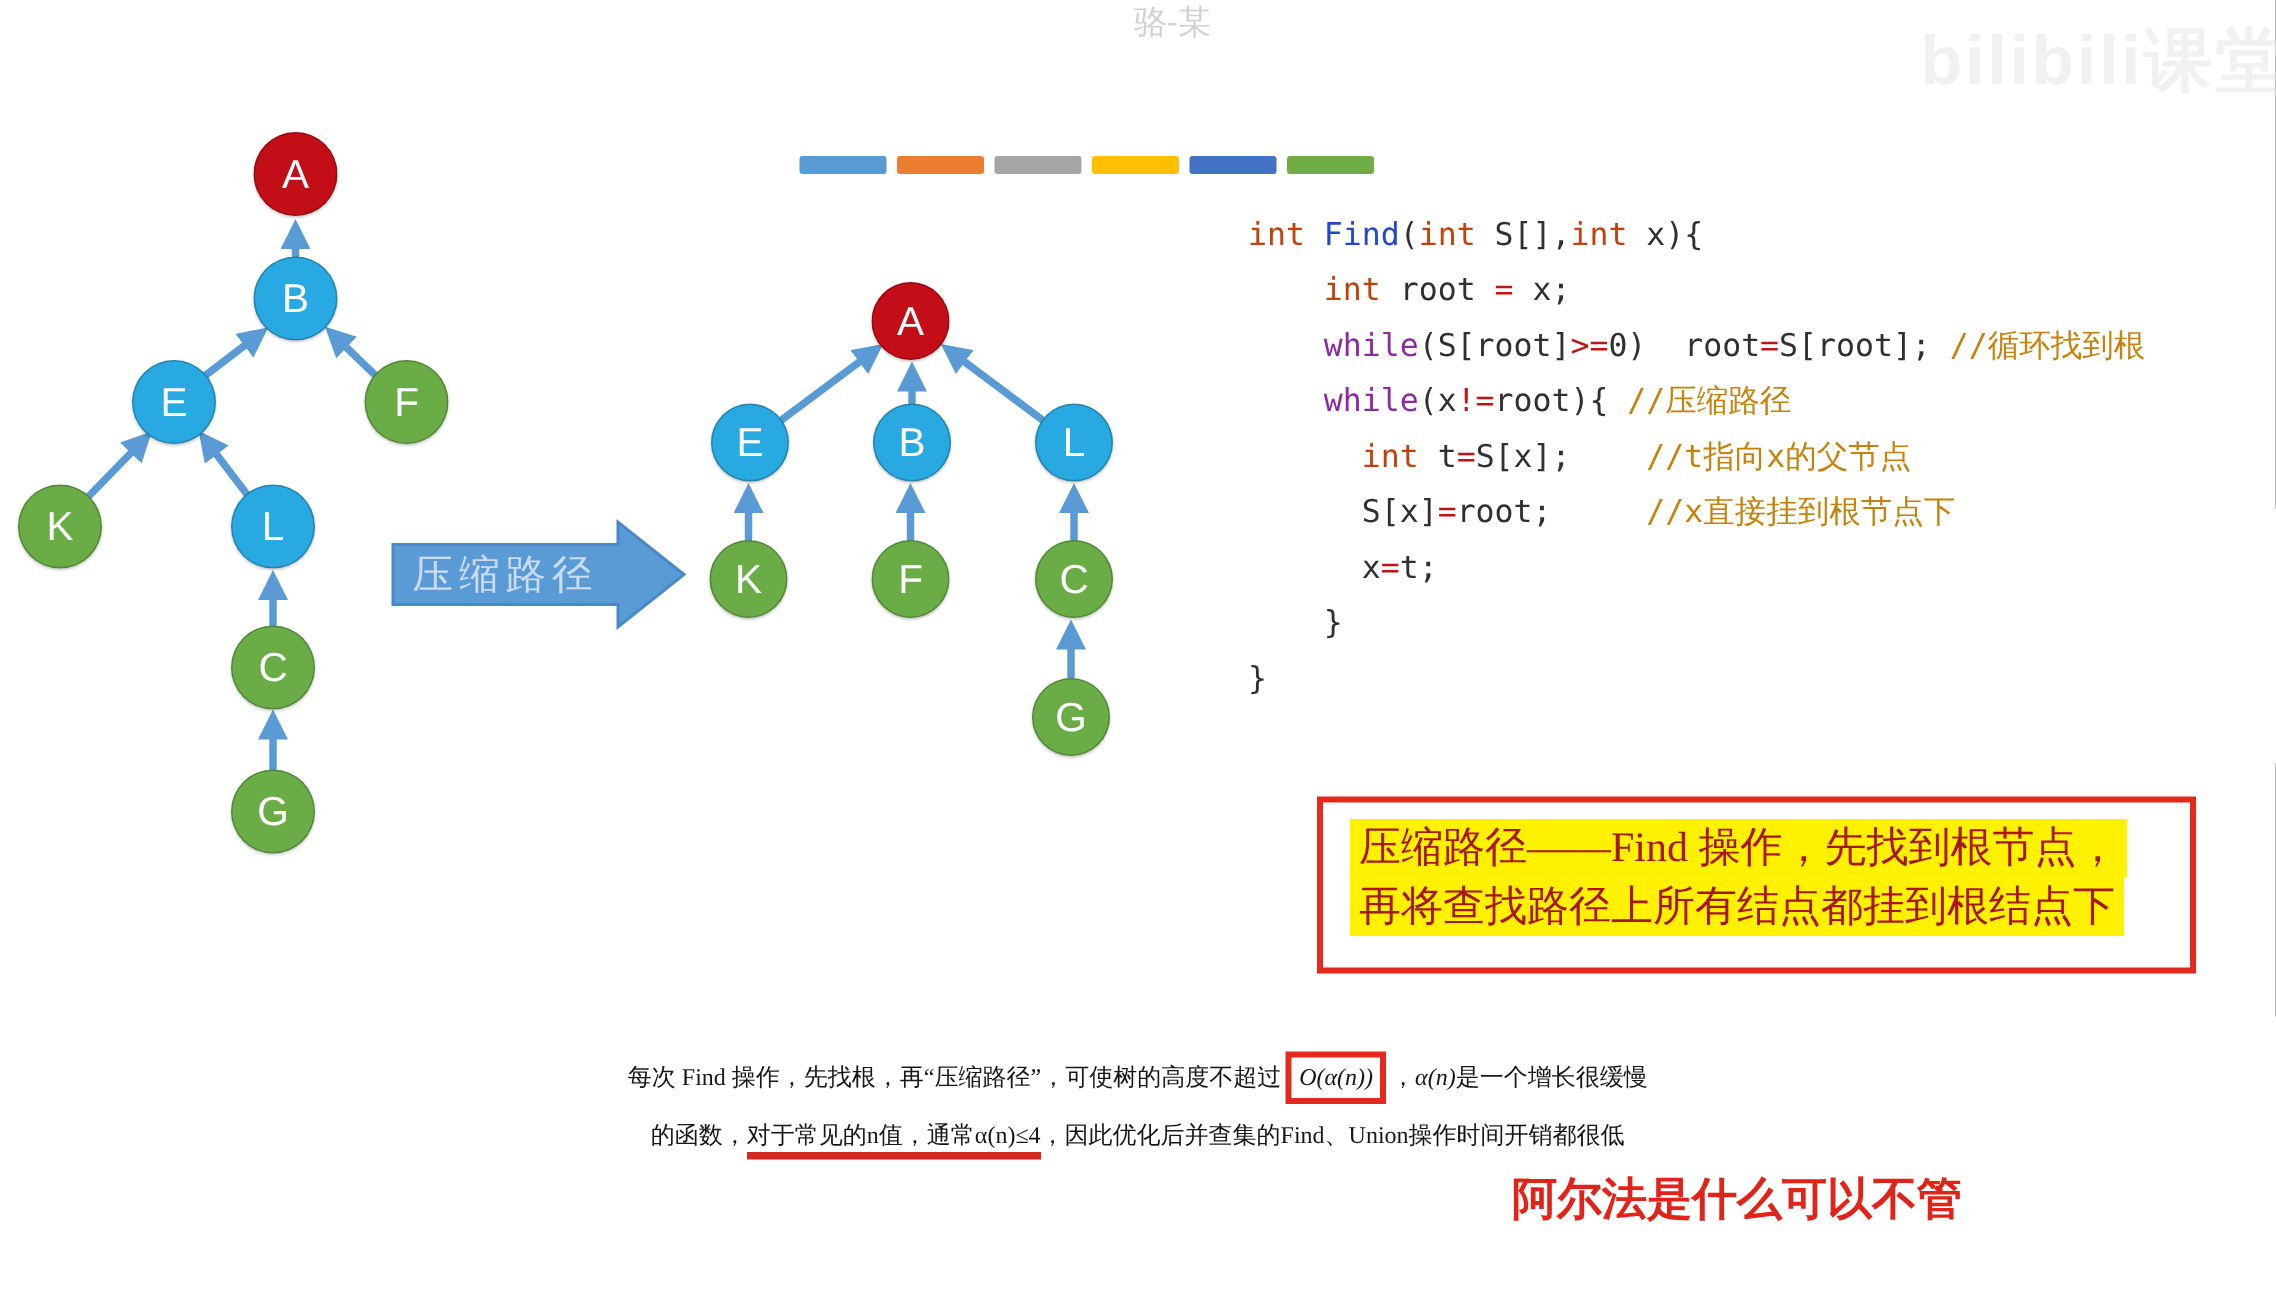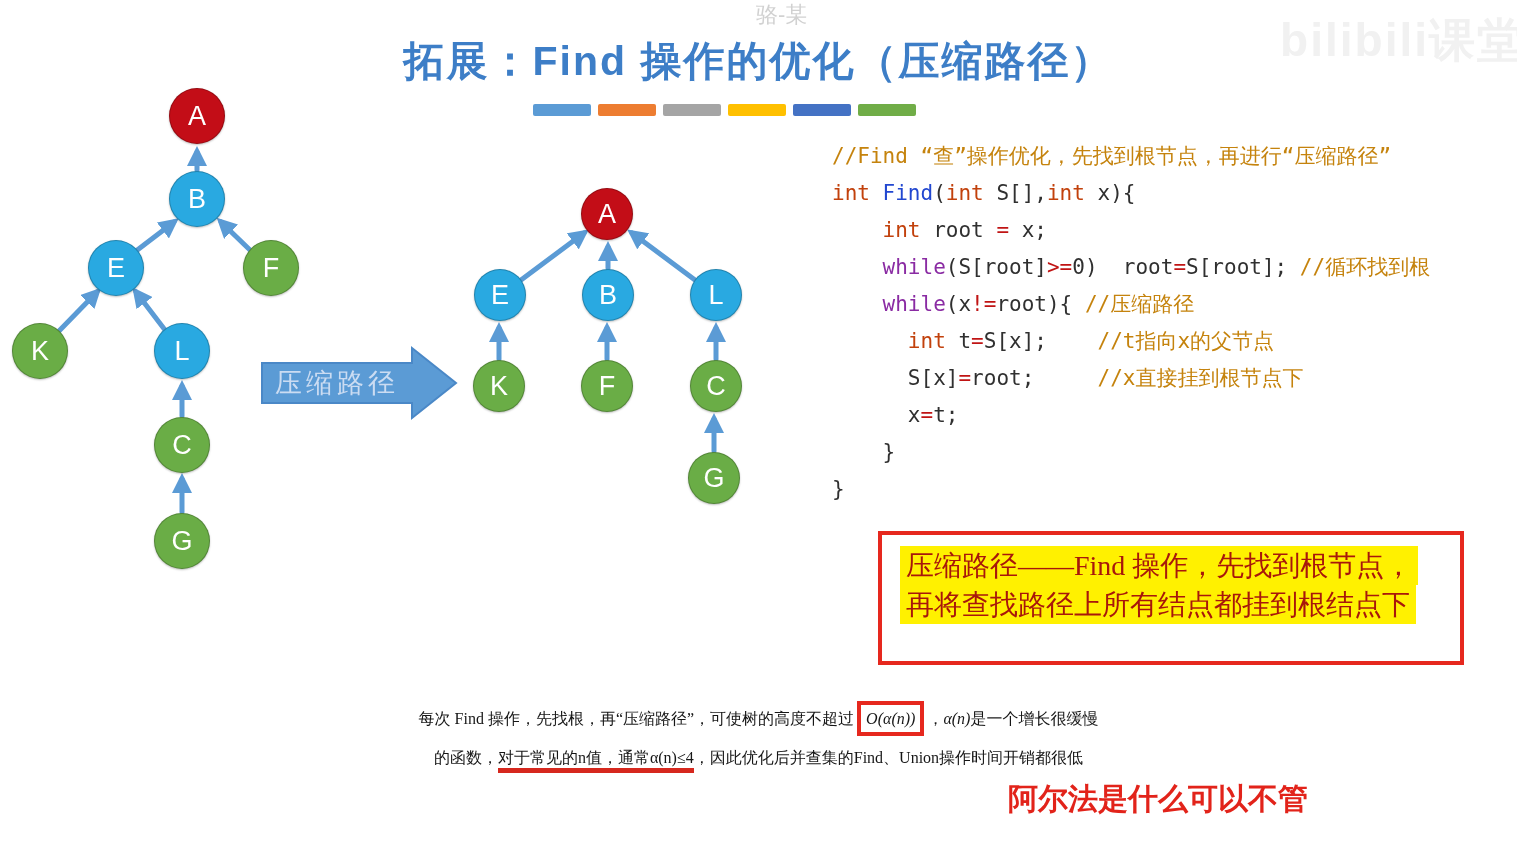--- a/index.html
+++ b/index.html
@@ -38,21 +38,21 @@
   .arrows{position:absolute;left:0;top:0;}
 
   
   .code{position:absolute;left:832px;top:138px;font-family:"DejaVu Sans Mono",monospace;
         font-size:21px;line-height:37px;}
   .code-line{white-space:pre;}
   .tk-comment{color:#C5830D}.tk-type{color:#c2410c}.tk-fn{color:#2247D0}
   .tk-kw{color:#8A2BA3}.tk-op{color:#C01414}.tk-plain{color:#303030}
 
   
-  .callout{position:absolute;left:878px;top:531px;width:586px;height:134px;box-sizing:border-box;
+  .callout{position:absolute;left:878px;top:531px;width:586px;height:118px;box-sizing:border-box;
            border:4px solid #E6281E;padding:11px 0 0 18px;}
   .hl{display:inline-block;background:#FFF100;color:#A8170B;font-size:28px;line-height:39px;
       font-family:"Liberation Serif","DejaVu Serif",serif;padding:0 6px;}
 
   
   .para{position:absolute;left:0;right:0;top:699px;text-align:center;color:#161616;
         font-size:16px;line-height:39px;font-family:"Liberation Serif","DejaVu Serif",serif;}
   .obox{display:inline-block;border:4px solid #E6281E;padding:0 5px;margin:0 3px;line-height:27px;
         font-style:italic;}
   .math{font-style:italic;}
@@ -64,21 +64,20 @@
   .anno-right{left:1008px;top:779px;}
 </style>
 </head>
 <body>
 
 <div class="slide">
 
   <div class="wm-center">骆-某</div>
   <div class="wm-right">bilibili课堂</div>
 
-  <div class="title">拓展：Find 操作的优化（压缩路径）</div>
 
   <div class="bars">
     <div class="bar bar0"></div>
     <div class="bar bar1"></div>
     <div class="bar bar2"></div>
     <div class="bar bar3"></div>
     <div class="bar bar4"></div>
     <div class="bar bar5"></div>
   </div>
 
@@ -123,21 +122,20 @@
   <div class="node n-sm n-red aA">A</div>
   <div class="node n-sm n-blue aE">E</div>
   <div class="node n-sm n-blue aB">B</div>
   <div class="node n-sm n-blue aL">L</div>
   <div class="node n-sm n-green aK">K</div>
   <div class="node n-sm n-green aF">F</div>
   <div class="node n-sm n-green aC">C</div>
   <div class="node n-sm n-green aG">G</div>
 
   <div class="code">
-    <div class="code-line"><span class="tk-comment">//Find “查”操作优化，先找到根节点，再进行“压缩路径”</span></div>
     <div class="code-line"><span class="tk-type">int </span><span class="tk-fn">Find</span><span class="tk-plain">(</span><span class="tk-type">int</span><span class="tk-plain"> S[],</span><span class="tk-type">int</span><span class="tk-plain"> x){</span></div>
     <div class="code-line"><span class="tk-plain">    </span><span class="tk-type">int</span><span class="tk-plain"> root </span><span class="tk-op">=</span><span class="tk-plain"> x;</span></div>
     <div class="code-line"><span class="tk-plain">    </span><span class="tk-kw">while</span><span class="tk-plain">(S[root]</span><span class="tk-op">&gt;=</span><span class="tk-plain">0)  root</span><span class="tk-op">=</span><span class="tk-plain">S[root]; </span><span class="tk-comment">//循环找到根</span></div>
     <div class="code-line"><span class="tk-plain">    </span><span class="tk-kw">while</span><span class="tk-plain">(x</span><span class="tk-op">!=</span><span class="tk-plain">root){ </span><span class="tk-comment">//压缩路径</span></div>
     <div class="code-line"><span class="tk-plain">      </span><span class="tk-type">int</span><span class="tk-plain"> t</span><span class="tk-op">=</span><span class="tk-plain">S[x];    </span><span class="tk-comment">//t指向x的父节点</span></div>
     <div class="code-line"><span class="tk-plain">      S[x]</span><span class="tk-op">=</span><span class="tk-plain">root;     </span><span class="tk-comment">//x直接挂到根节点下</span></div>
     <div class="code-line"><span class="tk-plain">      x</span><span class="tk-op">=</span><span class="tk-plain">t;</span></div>
     <div class="code-line"><span class="tk-plain">    }</span></div>
     <div class="code-line"><span class="tk-plain">}</span></div>
   </div>

